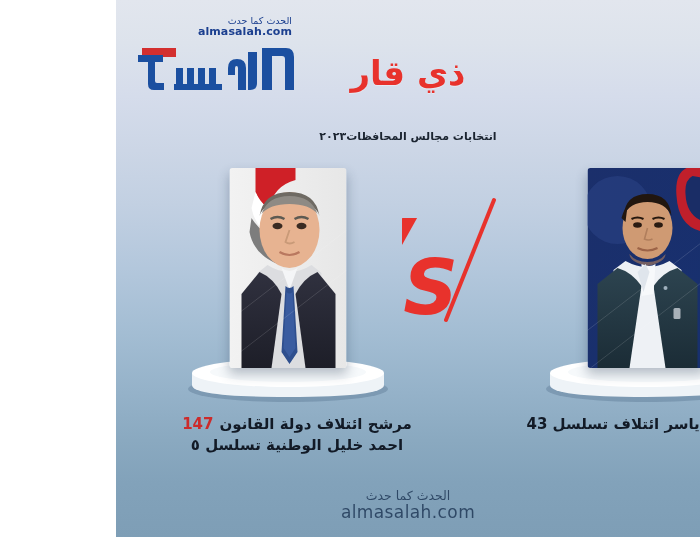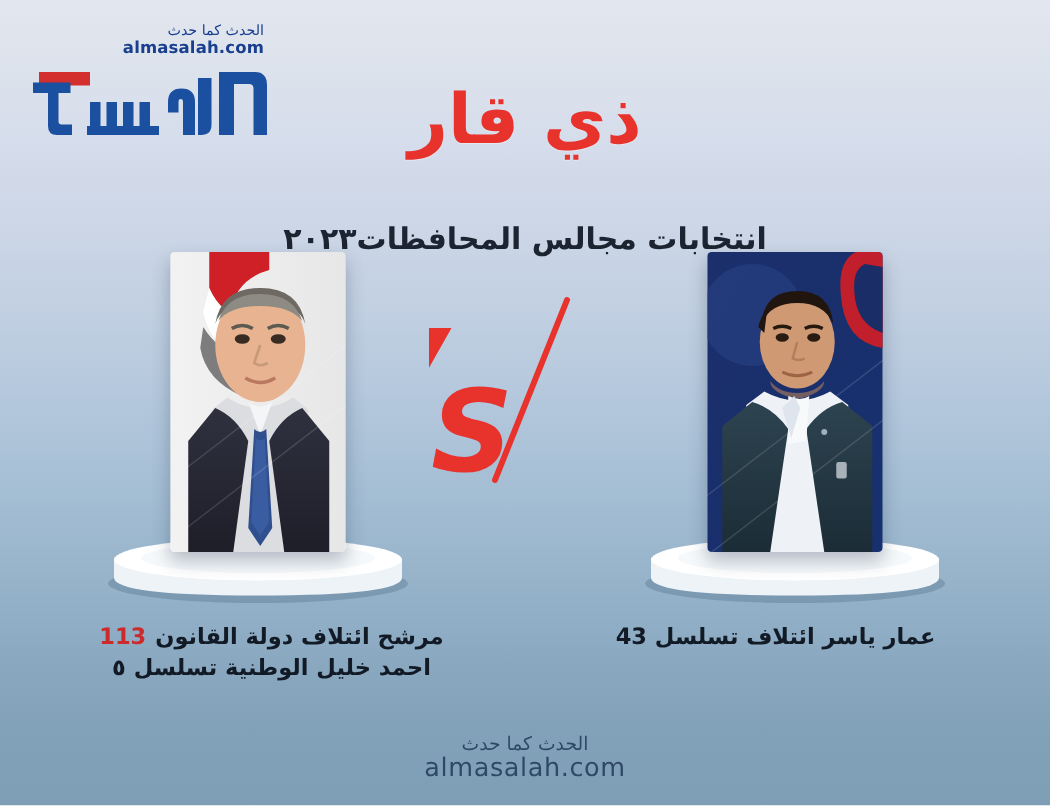--- a/index.html
+++ b/index.html
@@ -2,21 +2,21 @@
 <html lang="ar" dir="rtl"><head>
 <meta charset="utf-8">
 <style>
   html, body {
     margin: 0;
     padding: 0;
     background: #ffffff;
   }
   #poster {
     position: relative;
-    width: 700px;
+    width: 584px;
     height: 537px;
     overflow: hidden;
     font-family: "DejaVu Sans", "Liberation Sans", sans-serif;
     background: linear-gradient(180deg,
         #e2e6ee 0%,
         #dde3ec 8%,
         #d5dceb 18%,
         #ccd6e6 28%,
         #c2d0e2 38%,
         #b3c7dc 50%,
@@ -63,34 +63,34 @@
     height: 46px;
   }
 
   
   .title {
     position: absolute;
     top: 56px;
     left: 0;
     width: 100%;
     text-align: center;
-    font-size: 46px;
+    font-size: 34px;
     font-weight: 700;
     color: #e8322c;
     letter-spacing: 1px;
     line-height: 1;
     text-shadow: 0 1px 0 rgba(255,255,255,.35);
   }
   .subtitle {
     position: absolute;
-    top: 147px;
+    top: 130px;
     left: 0;
     width: 100%;
     text-align: center;
-    font-size: 20px;
+    font-size: 11px;
     font-weight: 700;
     color: #1b2430;
     letter-spacing: .2px;
   }
 
   
   .vs {
     position: absolute;
     left: 286px;
     top: 196px;
@@ -312,21 +312,21 @@
         <g opacity=".13" stroke="#ffffff" stroke-width="1">
           <path d="M-10 170 L120 70"></path>
             <path d="M-10 210 L120 110"></path>
         </g>
       </svg>
     </div>
   </div>
 
   <div class="caption left">
     <div class="cap-line">
-      <span>مرشح ائتلاف دولة القانون</span><span class="cap-num">113</span>
+      <span>مرشح ائتلاف دولة القانون</span><span class="cap-num">147</span>
     </div>
     <div class="cap-line">
       <span>احمد خليل الوطنية</span>
       <span>تسلسل</span>
       <span class="cap-seq">٥</span>
     </div>
   </div>
 
   <div class="caption right">
     <div class="cap-line">

